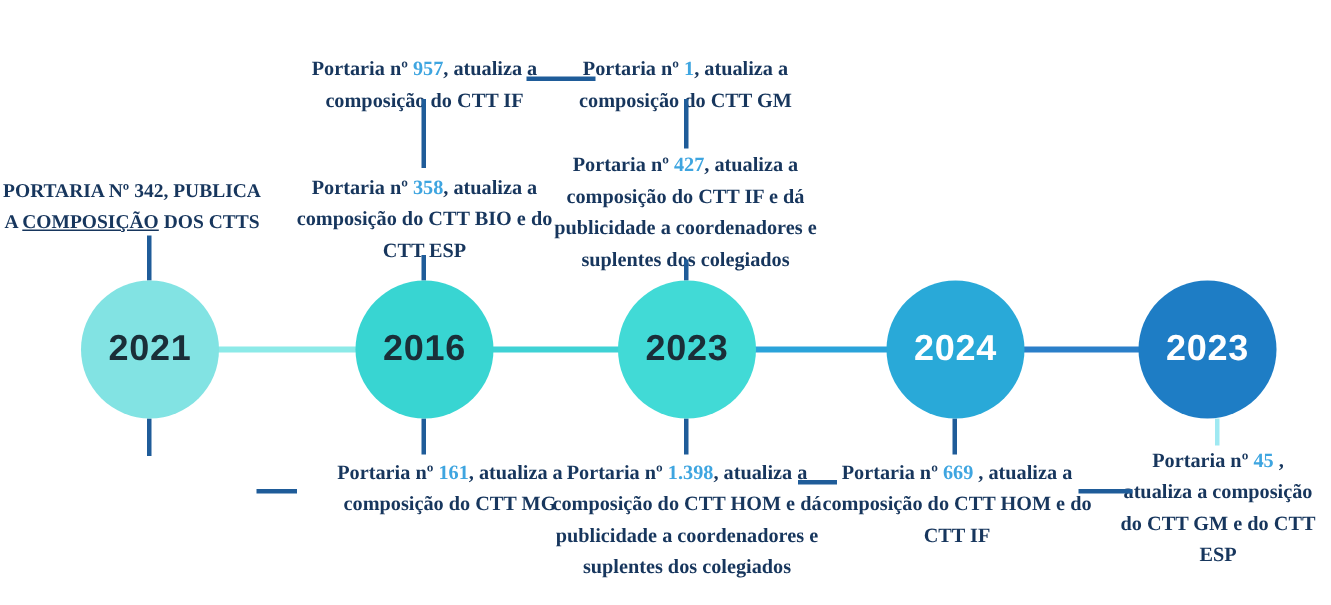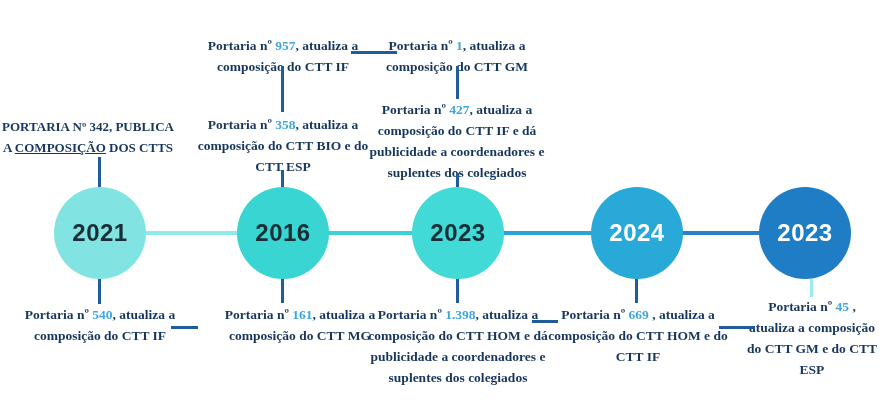--- a/index.html
+++ b/index.html
@@ -108,23 +108,20 @@
   </div>
 
   <div class="note" style="left:457px;top:35px;width:170px;">
     <span>Portaria nº </span><span class="num">1</span><span>, atualiza a composição do CTT GM</span>
   </div>
 
   <div class="note" style="left:457px;top:99px;width:205px;">
     <span>Portaria nº </span><span class="num">427</span><span>, atualiza a composição do CTT IF e dá publicidade a coordenadores e suplentes dos colegiados</span>
   </div>
 
-  <div class="note" style="left:100px;top:304px;width:180px;">
-    <span>Portaria nº </span><span class="num">540</span><span>, atualiza a composição do CTT IF</span>
-  </div>
 
   <div class="note" style="left:300px;top:304px;width:180px;">
     <span>Portaria nº </span><span class="num">161</span><span>, atualiza a composição do CTT MG</span>
   </div>
 
   <div class="note" style="left:458px;top:304px;width:200px;">
     <span>Portaria nº </span><span class="num">1.398</span><span>, atualiza a composição do CTT HOM e dá publicidade a coordenadores e suplentes dos colegiados</span>
   </div>
 
   <div class="note" style="left:638px;top:304px;width:180px;">

